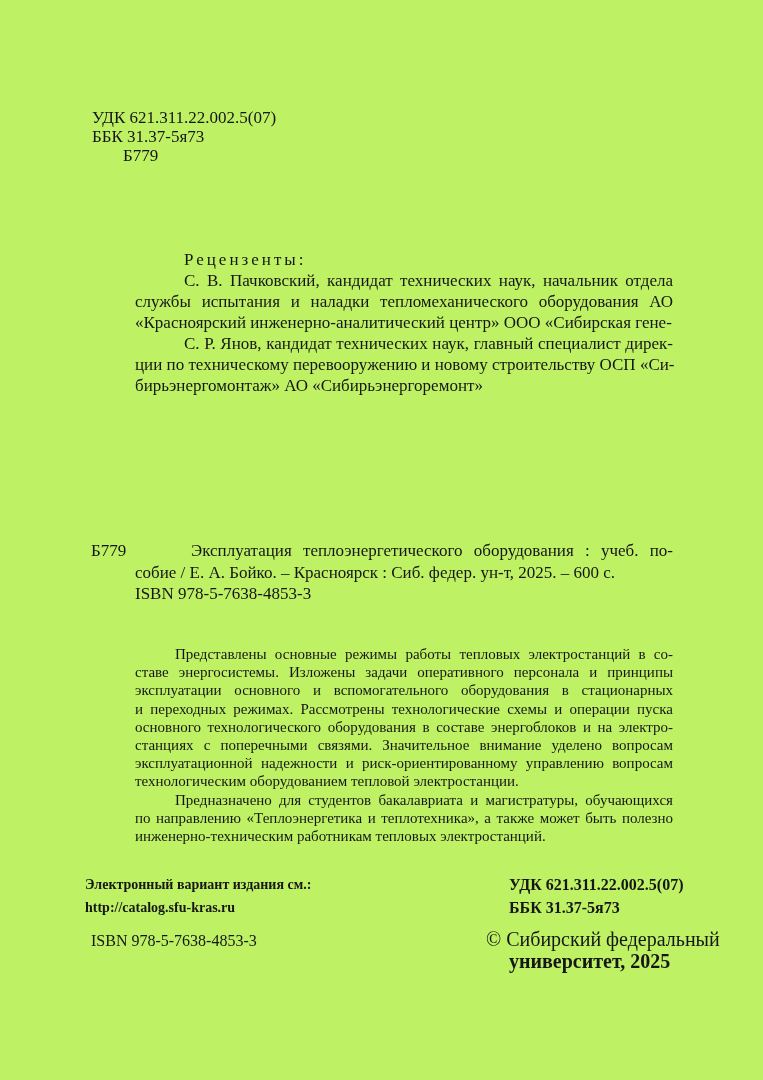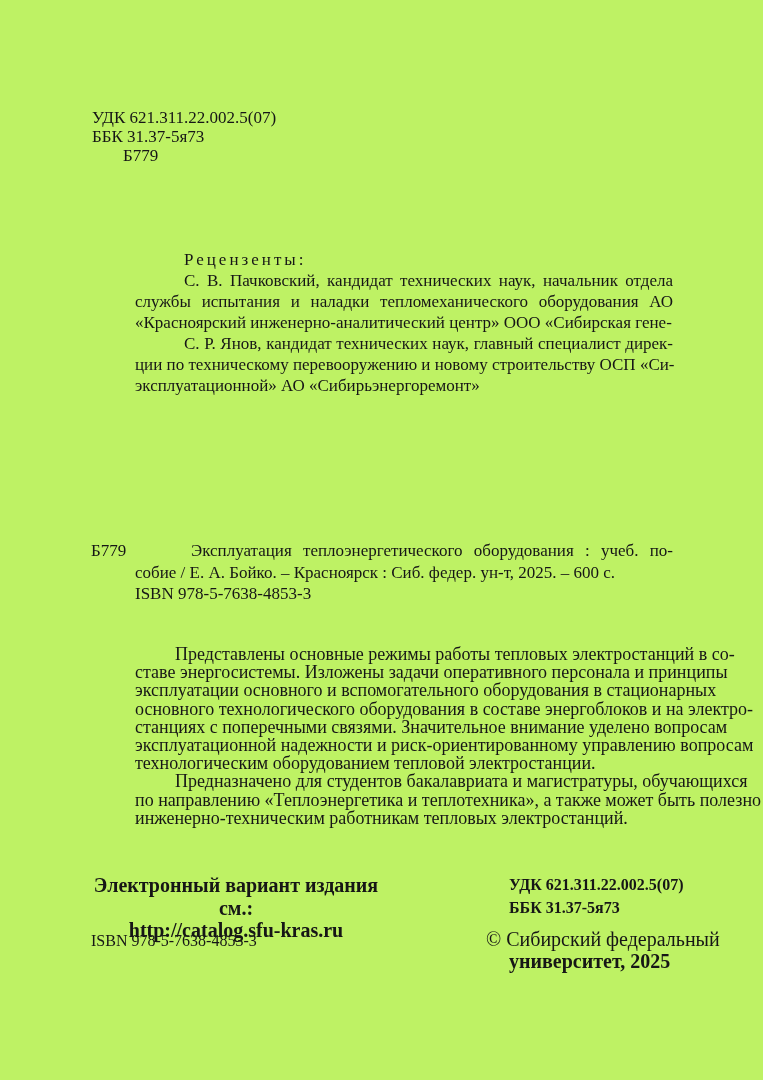--- a/index.html
+++ b/index.html
@@ -47,29 +47,29 @@
     font-size: 17px; line-height: 21.5px;
   }
   .card-author { font-weight: bold; }
   .card-row { position: relative; }
   .card-code { position: absolute; left: -44px; top: 0; }
   .card-desc { --indent: 56px; }
 
   
   .annotation {
     left: 135px; top: 645px; width: 538px;
-    font-size: 18px; line-height: 18.2px;
+    font-size: 15px; line-height: 18.2px;
     --indent: 40px;
   }
 
   
   .bottom-left {
     left: 85px; top: 874px; width: 302px;
-    font-size: 20px; line-height: 22.5px;
-    font-weight: bold; text-align: center; font-family: Liberation Serif, serif;
+    font-size: 14px; line-height: 22.5px;
+    font-weight: bold; text-align: left; font-family: Liberation Serif, serif;
   }
   .bottom-right {
     left: 509px; top: 874px;
     font-size: 16px; line-height: 22.5px;
     font-weight: bold;
   }
 
   
   .footer-isbn {
     left: 91px; top: 930px;
@@ -96,41 +96,42 @@
     <div class="reviewers-heading">Рецензенты:</div>
     <div>
         <div class="para">
           <div class="ln">С. В. Пачковский, кандидат технических наук, начальник отдела</div>
           <div class="ln">службы испытания и наладки тепломеханического оборудования АО</div>
           <div class="ln">«Красноярский инженерно-аналитический центр» ООО «Сибирская гене-</div>
         </div>
         <div class="para">
           <div class="ln">С. Р. Янов, кандидат технических наук, главный специалист дирек-</div>
           <div class="ln">ции по техническому перевооружению и новому строительству ОСП «Си-</div>
-          <div class="ln">эксплуатационной» АО «Сибирьэнергоремонт»</div>
+          <div class="ln">бирьэнергомонтаж» АО «Сибирьэнергоремонт»</div>
         </div>
       </div>
   </div>
 
   <div class="abs card">
     <div class="card-row">
       <div class="card-code">Б779</div>
       <div class="para card-desc">
           <div class="ln">Эксплуатация теплоэнергетического оборудования : учеб. по-</div>
           <div class="ln">собие / Е. А. Бойко. – Красноярск : Сиб. федер. ун-т, 2025. – 600 с.</div>
         </div>
     </div>
     <div>ISBN 978-5-7638-4853-3</div>
   </div>
 
   <div class="abs annotation">
       <div class="para">
         <div class="ln">Представлены основные режимы работы тепловых электростанций в со-</div>
         <div class="ln">ставе энергосистемы. Изложены задачи оперативного персонала и принципы</div>
         <div class="ln">эксплуатации основного и вспомогательного оборудования в стационарных</div>
+        <div class="ln">и переходных режимах. Рассмотрены технологические схемы и операции пуска</div>
         <div class="ln">основного технологического оборудования в составе энергоблоков и на электро-</div>
         <div class="ln">станциях с поперечными связями. Значительное внимание уделено вопросам</div>
         <div class="ln">эксплуатационной надежности и риск-ориентированному управлению вопросам</div>
         <div class="ln">технологическим оборудованием тепловой электростанции.</div>
       </div>
       <div class="para">
         <div class="ln">Предназначено для студентов бакалавриата и магистратуры, обучающихся</div>
         <div class="ln">по направлению «Теплоэнергетика и теплотехника», а также может быть полезно</div>
         <div class="ln">инженерно-техническим работникам тепловых электростанций.</div>
       </div>

